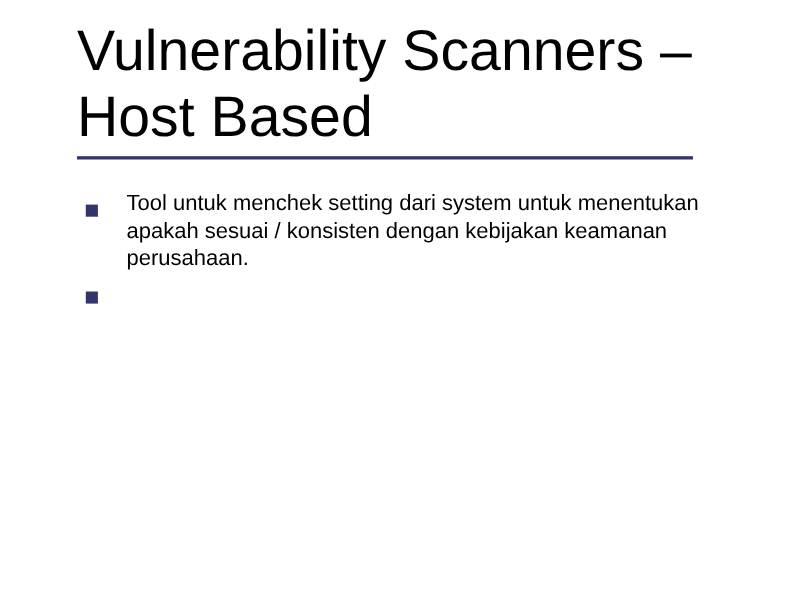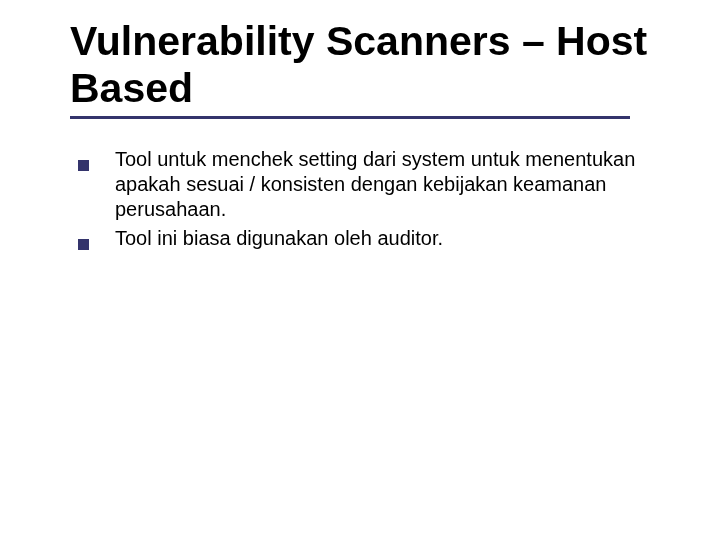--- a/index.html
+++ b/index.html
@@ -10,23 +10,23 @@
     color: #000;
     position: relative;
   }
   .slide {
     width: 720px;
     height: 540px;
     padding: 18px 50px 20px 70px;
     position: relative;
   }
   .title {
-    font-size: 41px;
+    font-size: 52px;
     line-height: 1.15;
-    font-weight: 700;
+    font-weight: 400;
     color: #000;
     margin-bottom: 4px;
     letter-spacing: 0px;
   }
   .underline {
     height: 3px;
     background: #34346c;
     width: 560px;
     margin-left: 0;
     margin-bottom: 28px;
@@ -62,16 +62,15 @@
 <div class="slide">
   <h1 class="title">Vulnerability Scanners – Host Based</h1>
   <div class="underline"></div>
   <ul class="bullets">
     <li class="bullet-item">
       <span class="bullet-marker"></span>
       <span class="bullet-text">Tool untuk menchek setting dari system untuk menentukan apakah sesuai / konsisten dengan kebijakan keamanan perusahaan.</span>
     </li>
     <li class="bullet-item">
       <span class="bullet-marker"></span>
-      <span class="bullet-text">Tool ini biasa digunakan oleh auditor.</span>
     </li>
   </ul>
 </div>
 
 </body></html>

